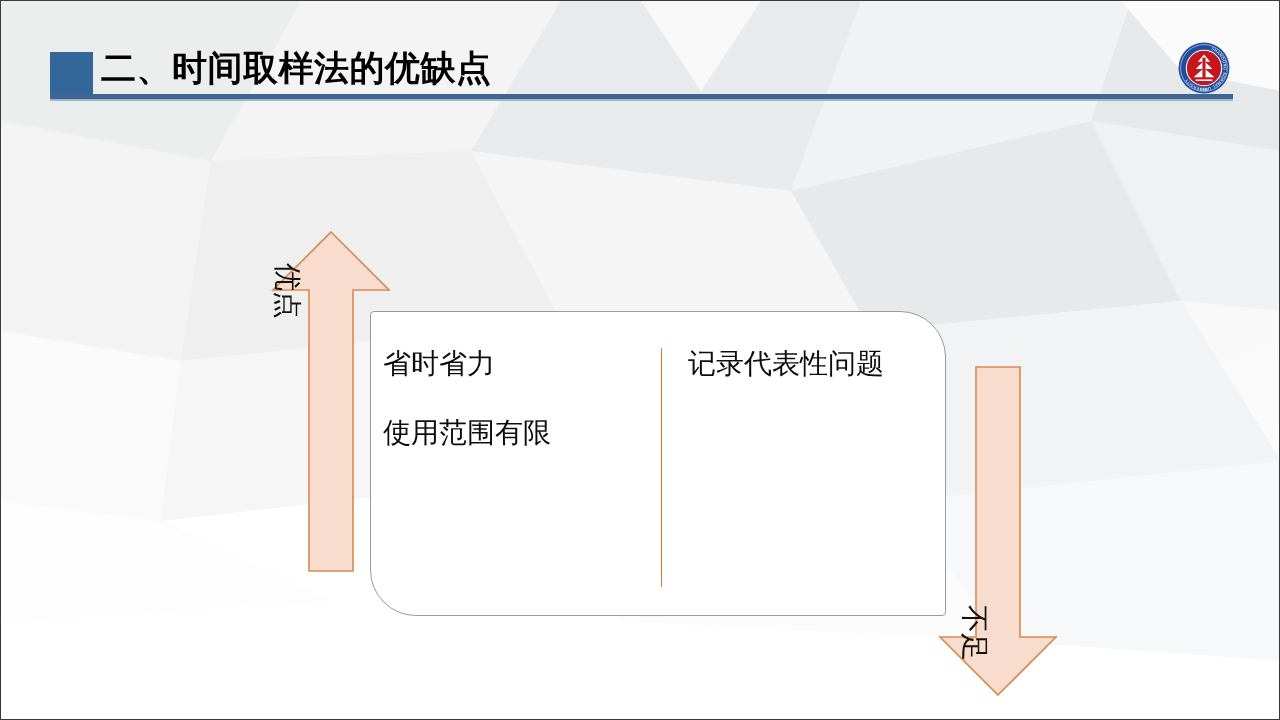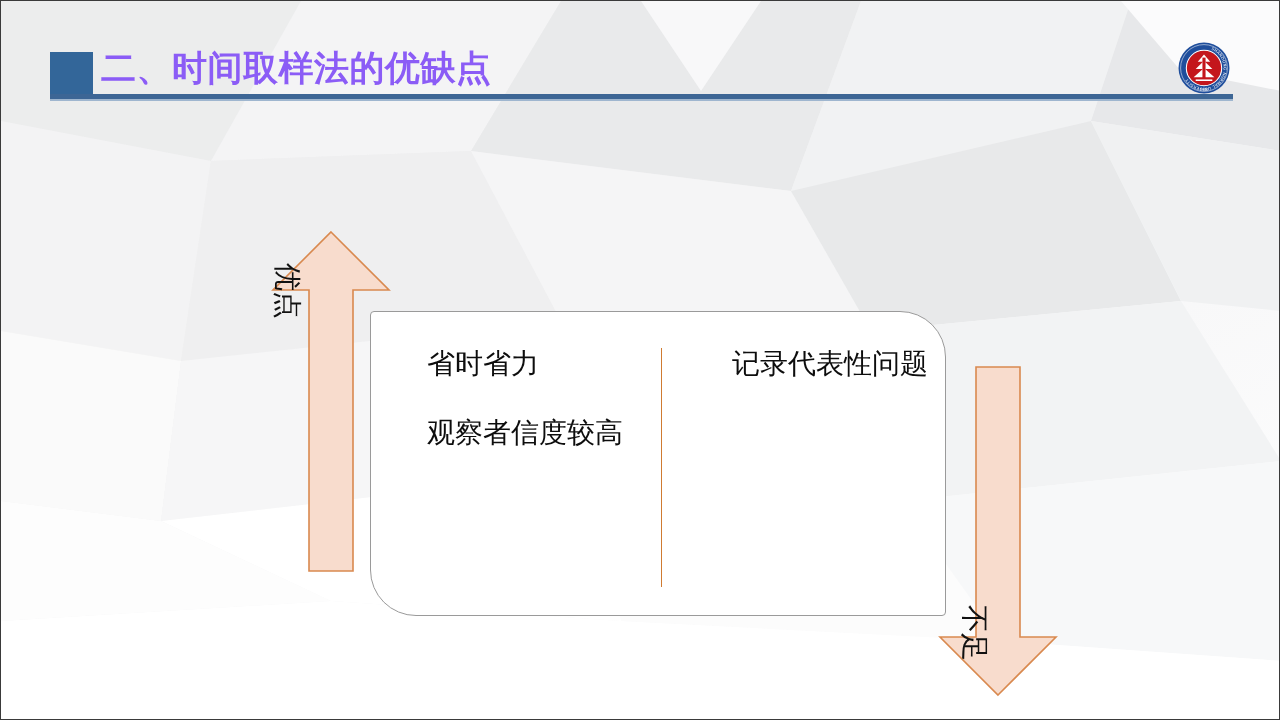--- a/index.html
+++ b/index.html
@@ -54,21 +54,21 @@
     width: 43px;
     height: 43px;
     background: #336699;
   }
   .title-text {
     position: absolute;
     left: 100px;
     top: 44px;
     font-size: 35px;
     font-weight: bold;
-    color: #8b5cf6;
+    color: #000000;
     letter-spacing: 0.5px;
     white-space: nowrap;
     font-family: "DejaVu Sans", "Liberation Sans", sans-serif;
   }
   .title-rule {
     position: absolute;
     left: 49px;
     top: 93px;
     width: 1183px;
     height: 5px;
@@ -151,21 +151,20 @@
     background: #d07b31;
     z-index: 4;
   }
   .item {
     font-size: 28px;
     color: #0d0d0d;
     line-height: 1;
     margin-bottom: 41px;
     white-space: nowrap;
     font-family: "DejaVu Sans", "Liberation Sans", sans-serif;
-    margin-left: 44px;
   }
 </style>
 </head>
 <body>
 
 <div class="slide">
 
   <div class="bg-layer">
     <div class="bg-base"></div>
     <svg class="facet" viewBox="0 0 1280 720" preserveAspectRatio="none">
@@ -231,21 +230,21 @@
       <polygon points="61,331 119,273 83,273 83,3 39,3 39,273 3,273" fill="#f8dccd" stroke="#d9894f" stroke-width="1.6" stroke-linejoin="miter"></polygon>
     </svg>
   </div>
   <div class="arrow-label label-down">不足</div>
 
   <div class="card">
     <div class="divider"></div>
     <div class="card-inner">
       <div class="col col-left">
         <div class="item">省时省力</div>
-        <div class="item">观察者信度较高</div>
+        <div class="item">使用范围有限</div>
       </div>
       <div class="col col-right">
         <div class="item">记录代表性问题</div>
       </div>
     </div>
   </div>
 
 </div>
 
 </body></html>

